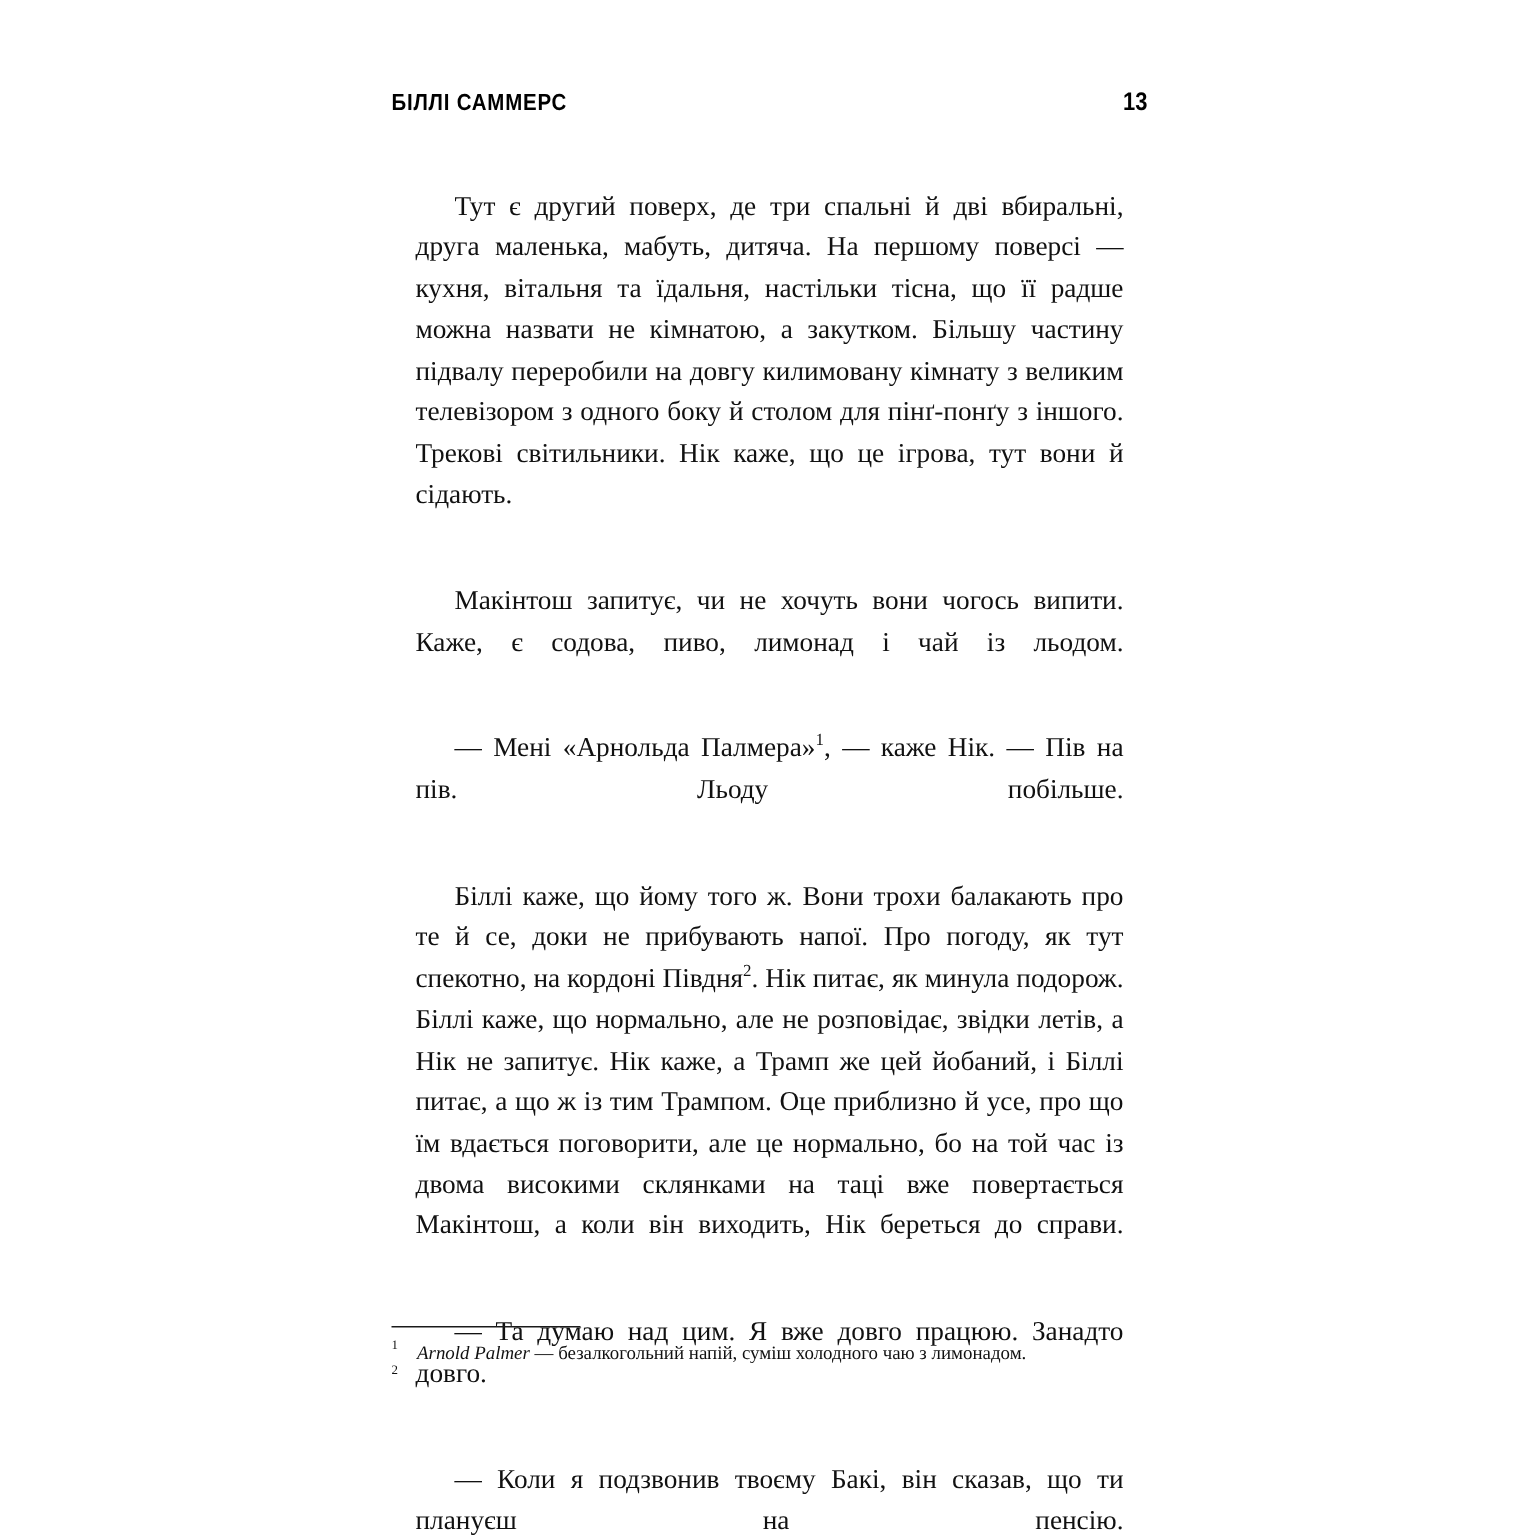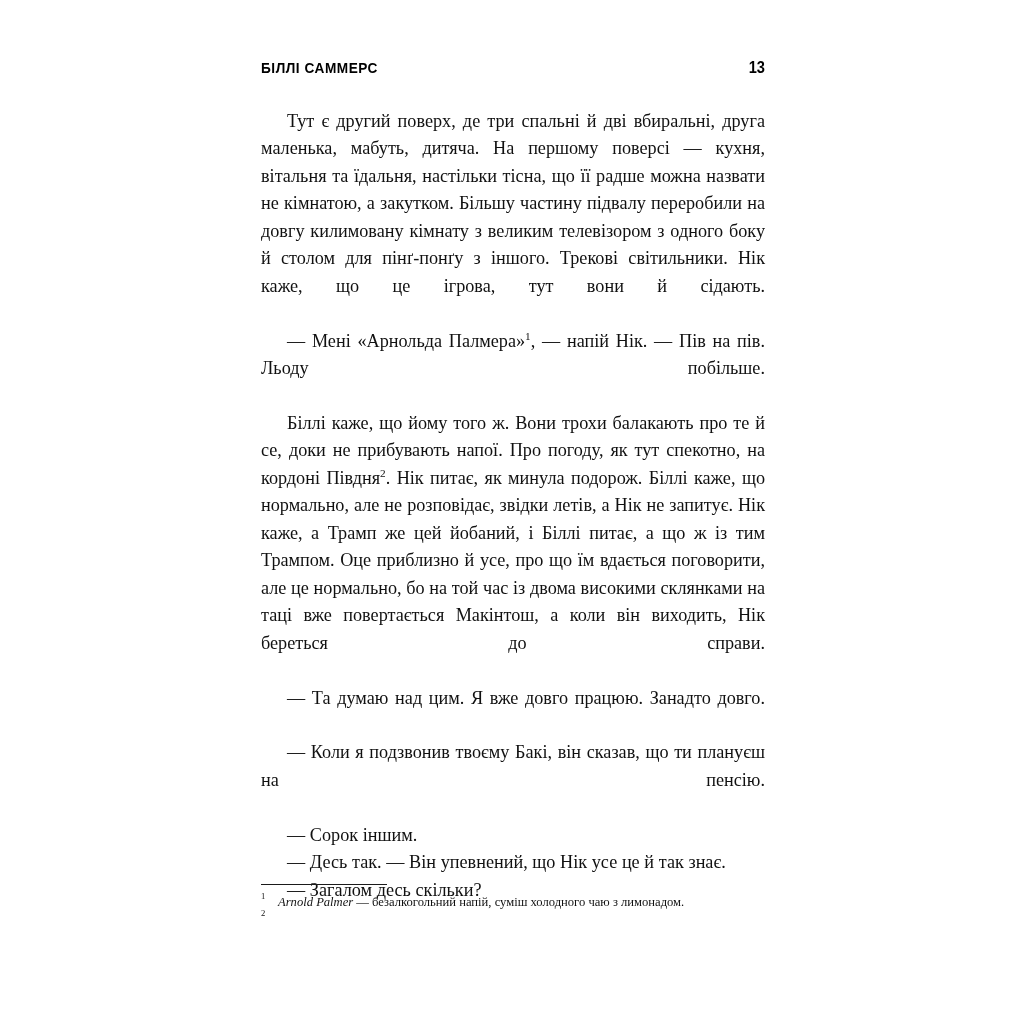--- a/index.html
+++ b/index.html
@@ -58,21 +58,21 @@
   }
 
   
   .text-block {
     position: absolute;
     left: 261px;
     top: 108px;
     width: 504px;
   }
   p.para {
-    margin: 0;
+    margin: 16px;
     font-size: 18.2px;
     line-height: 27.45px;
     text-align: justify;
     text-justify: inter-word;
     text-indent: 26px;
     hyphens: manual;
     word-spacing: 0.1px;
   }
   
   p.para::after {
@@ -133,23 +133,26 @@
     <span class="book-title">БІЛЛІ САММЕРС</span>
     <span class="folio">13</span>
   </div>
 
   <div class="text-block">
 
     <p class="para">
       <span>Тут є другий поверх, де три спальні й дві вбиральні, друга маленька, мабуть, дитяча. На першому поверсі — кухня, вітальня та їдальня, настільки тісна, що її радше можна назвати не кімнатою, а закутком. Більшу частину підвалу переробили на довгу килимовану кімнату з великим телевізором з одного боку й столом для пінґ-понґу з іншого. Трекові світильники. Нік каже, що це ігрова, тут вони й сідають.</span>
     </p>
 
+    <p class="para">
+      <span>Макінтош запитує, чи не хочуть вони чогось випити. Каже, є содова, пиво, лимонад і чай із льодом.</span>
+    </p>
 
     <p class="para">
-      <span>— Мені «Арнольда Палмера»</span><sup class="fn-ref">1</sup><span>, — напій Нік. — Пів на пів. Льоду побільше.</span>
+      <span>— Мені «Арнольда Палмера»</span><sup class="fn-ref">1</sup><span>, — каже Нік. — Пів на пів. Льоду побільше.</span>
     </p>
 
     <p class="para">
       <span>Біллі каже, що йому того ж. Вони трохи балакають про те й се, доки не прибувають напої. Про погоду, як тут спекотно, на кордоні Півдня</span><sup class="fn-ref">2</sup><span>. Нік питає, як минула подорож. Біллі каже, що нормально, але не розповідає, звідки летів, а Нік не запитує. Нік каже, а Трамп же цей йобаний, і Біллі питає, а що ж із тим Трампом. Оце приблизно й усе, про що їм вдається поговорити, але це нормально, бо на той час із двома високими склянками на таці вже повертається Макінтош, а коли він виходить, Нік береться до справи.</span>
     </p>
 
     <p class="para">
       <span>— Та думаю над цим. Я вже довго працюю. Занадто довго.</span>
     </p>
 

